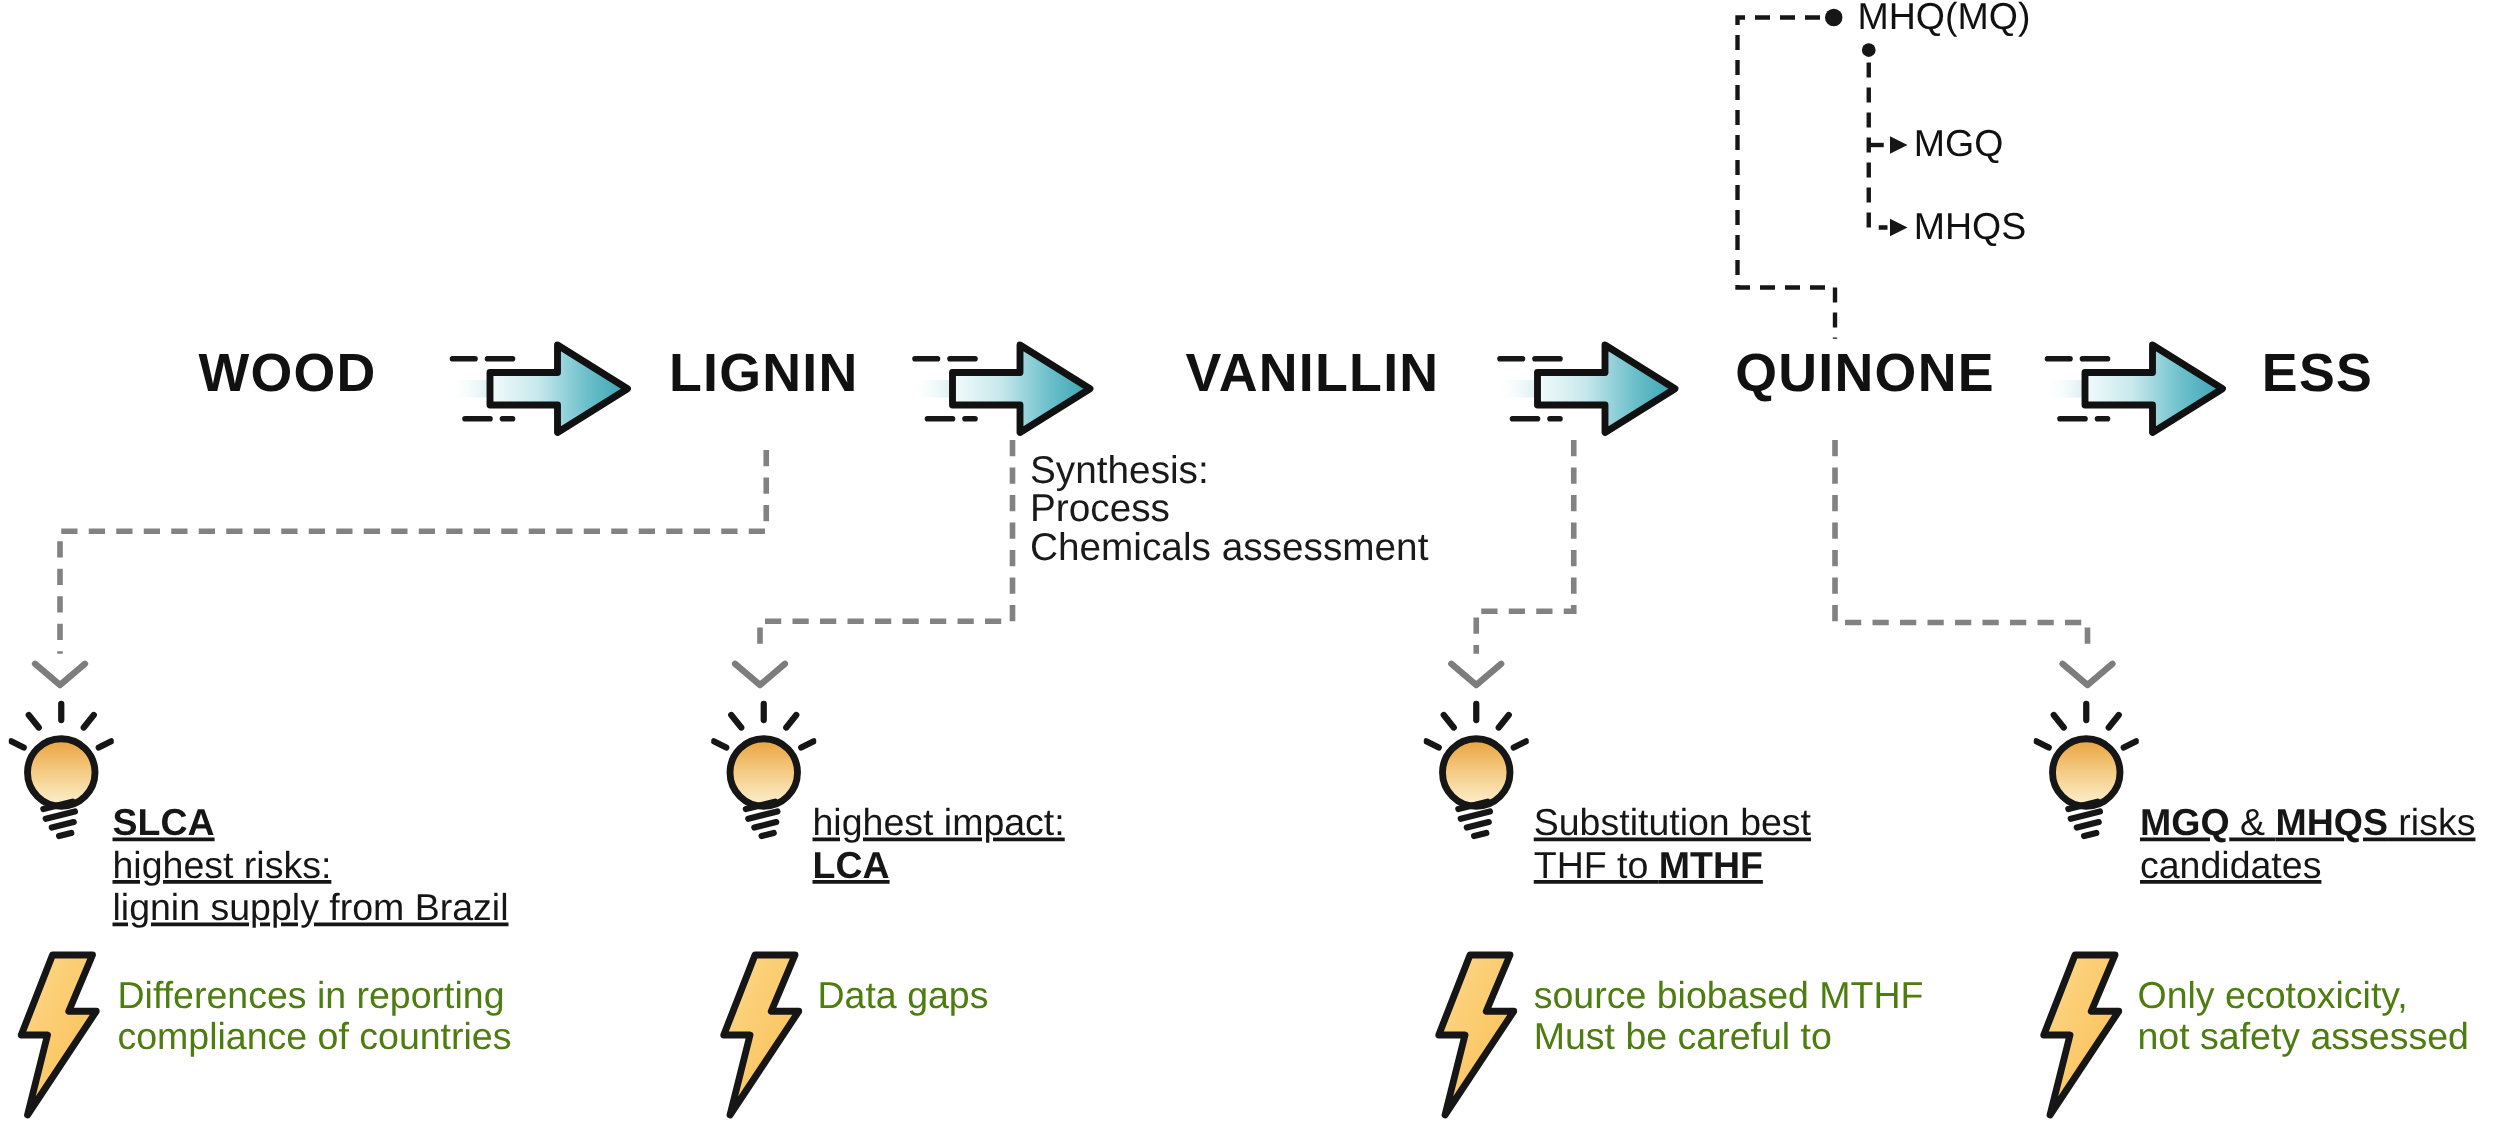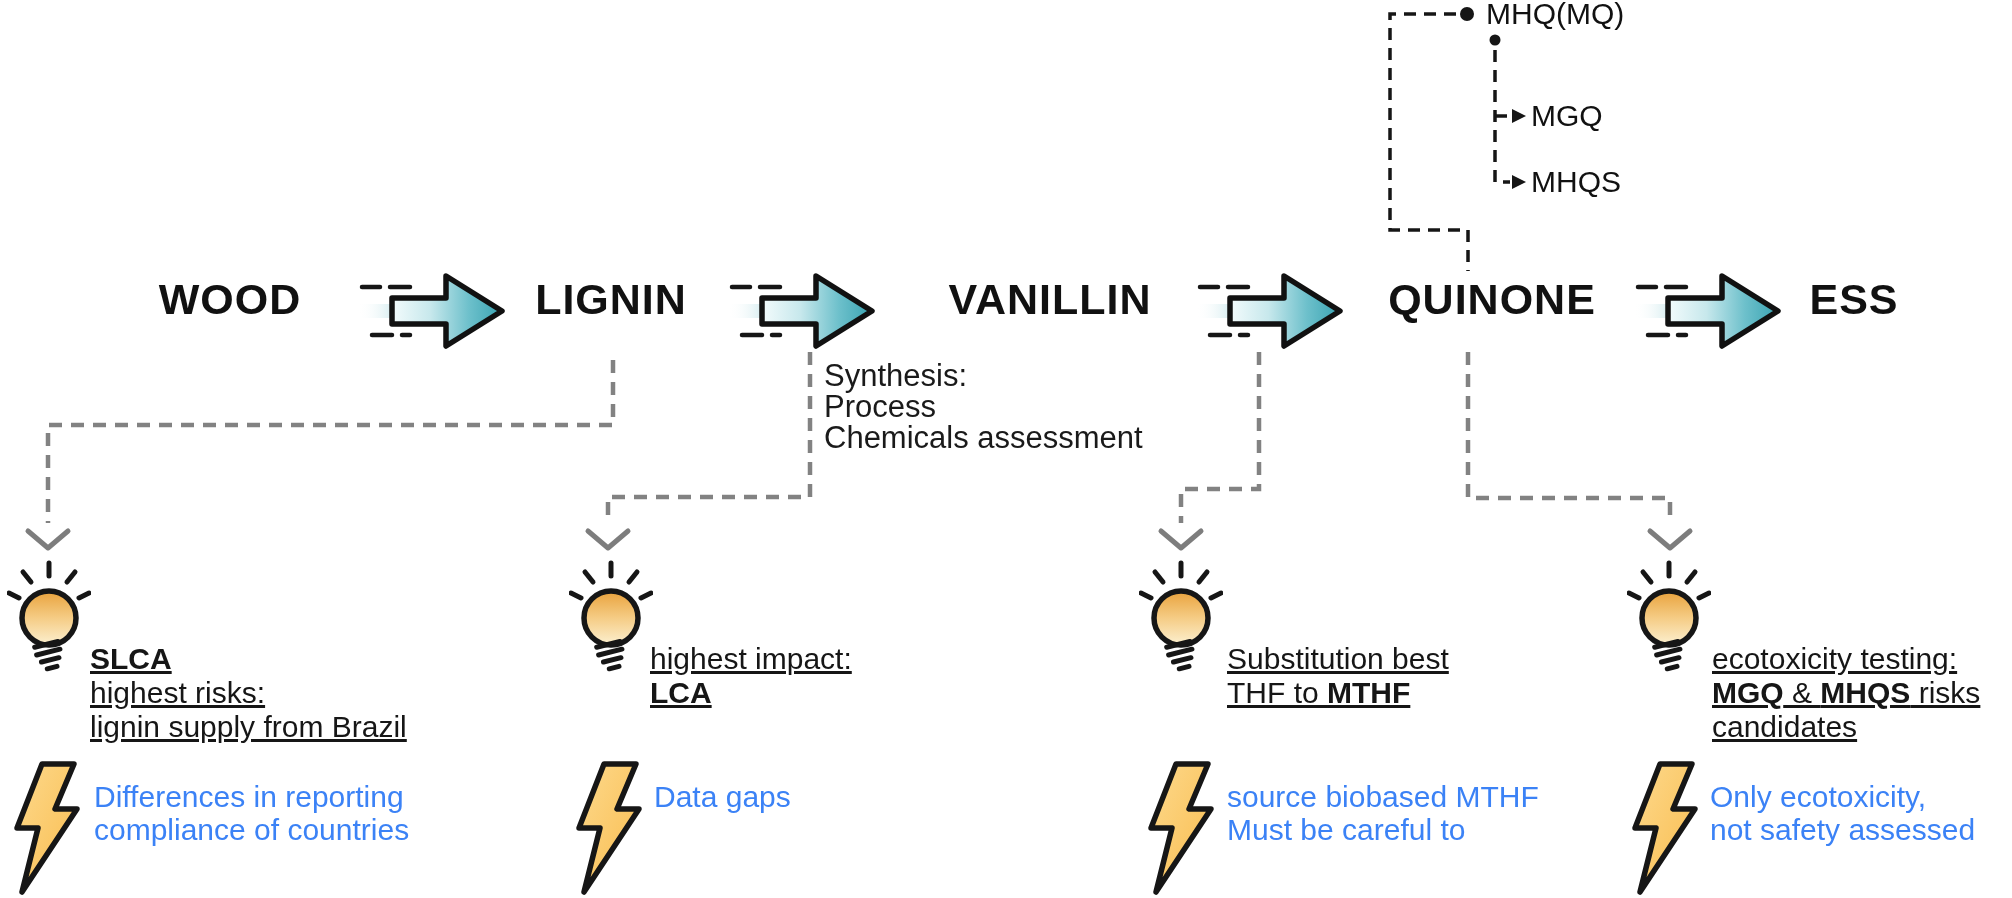--- a/index.html
+++ b/index.html
@@ -12,21 +12,21 @@
     position:absolute;top:275px;text-align:center;
     font-size:43px;font-weight:bold;letter-spacing:1px;color:#111;white-space:nowrap;
   }
   .flow-arrow{position:absolute;top:267px;width:150px;height:88px;}
   .note{
     position:absolute;left:824px;top:360px;width:400px;text-align:left;
     font-size:31px;line-height:31px;white-space:pre-line;color:#1a1a1a;
   }
   .chem{position:absolute;font-size:30px;line-height:38px;white-space:nowrap;color:#111;}
   .idea-text{position:absolute;top:642px;font-size:30px;line-height:34px;color:#161616;white-space:nowrap;text-decoration:underline;}
-  .risk-text{position:absolute;top:780px;font-size:30px;line-height:33px;color:#3b82f6;white-space:nowrap;}
+  .risk-text{position:absolute;top:780px;font-size:30px;line-height:33px;color:#4d7c0f;white-space:nowrap;}
   .b{font-weight:bold;}
   .icon-box{position:absolute;}
   svg{display:block;}
 </style>
 </head>
 <body>
 
 <div class="canvas">
 
   <svg class="abs" style="left:0;top:0" width="2012" height="898" viewBox="0 0 2012 898">
@@ -233,21 +233,20 @@
   <div class="idea-text" style="left:1227px">
       <div class="tline"><span>Substitution best</span></div>
       <div class="tline"><span>THF to </span><span class="b">MTHF</span></div>
     </div>
   <div class="risk-text" style="left:1227px">
       <div class="tline"><span>source biobased MTHF</span></div>
       <div class="tline"><span>Must be careful to</span></div>
     </div>
 
   <div class="idea-text" style="left:1712px">
-      <div class="tline"><span>ecotoxicity testing:</span></div>
       <div class="tline"><span class="b">MGQ</span><span> &amp; </span><span class="b">MHQS</span><span> risks</span></div>
       <div class="tline"><span>candidates</span></div>
     </div>
   <div class="risk-text" style="left:1710px">
       <div class="tline"><span>Only ecotoxicity,</span></div>
       <div class="tline"><span>not safety assessed</span></div>
     </div>
 
 </div>
 

